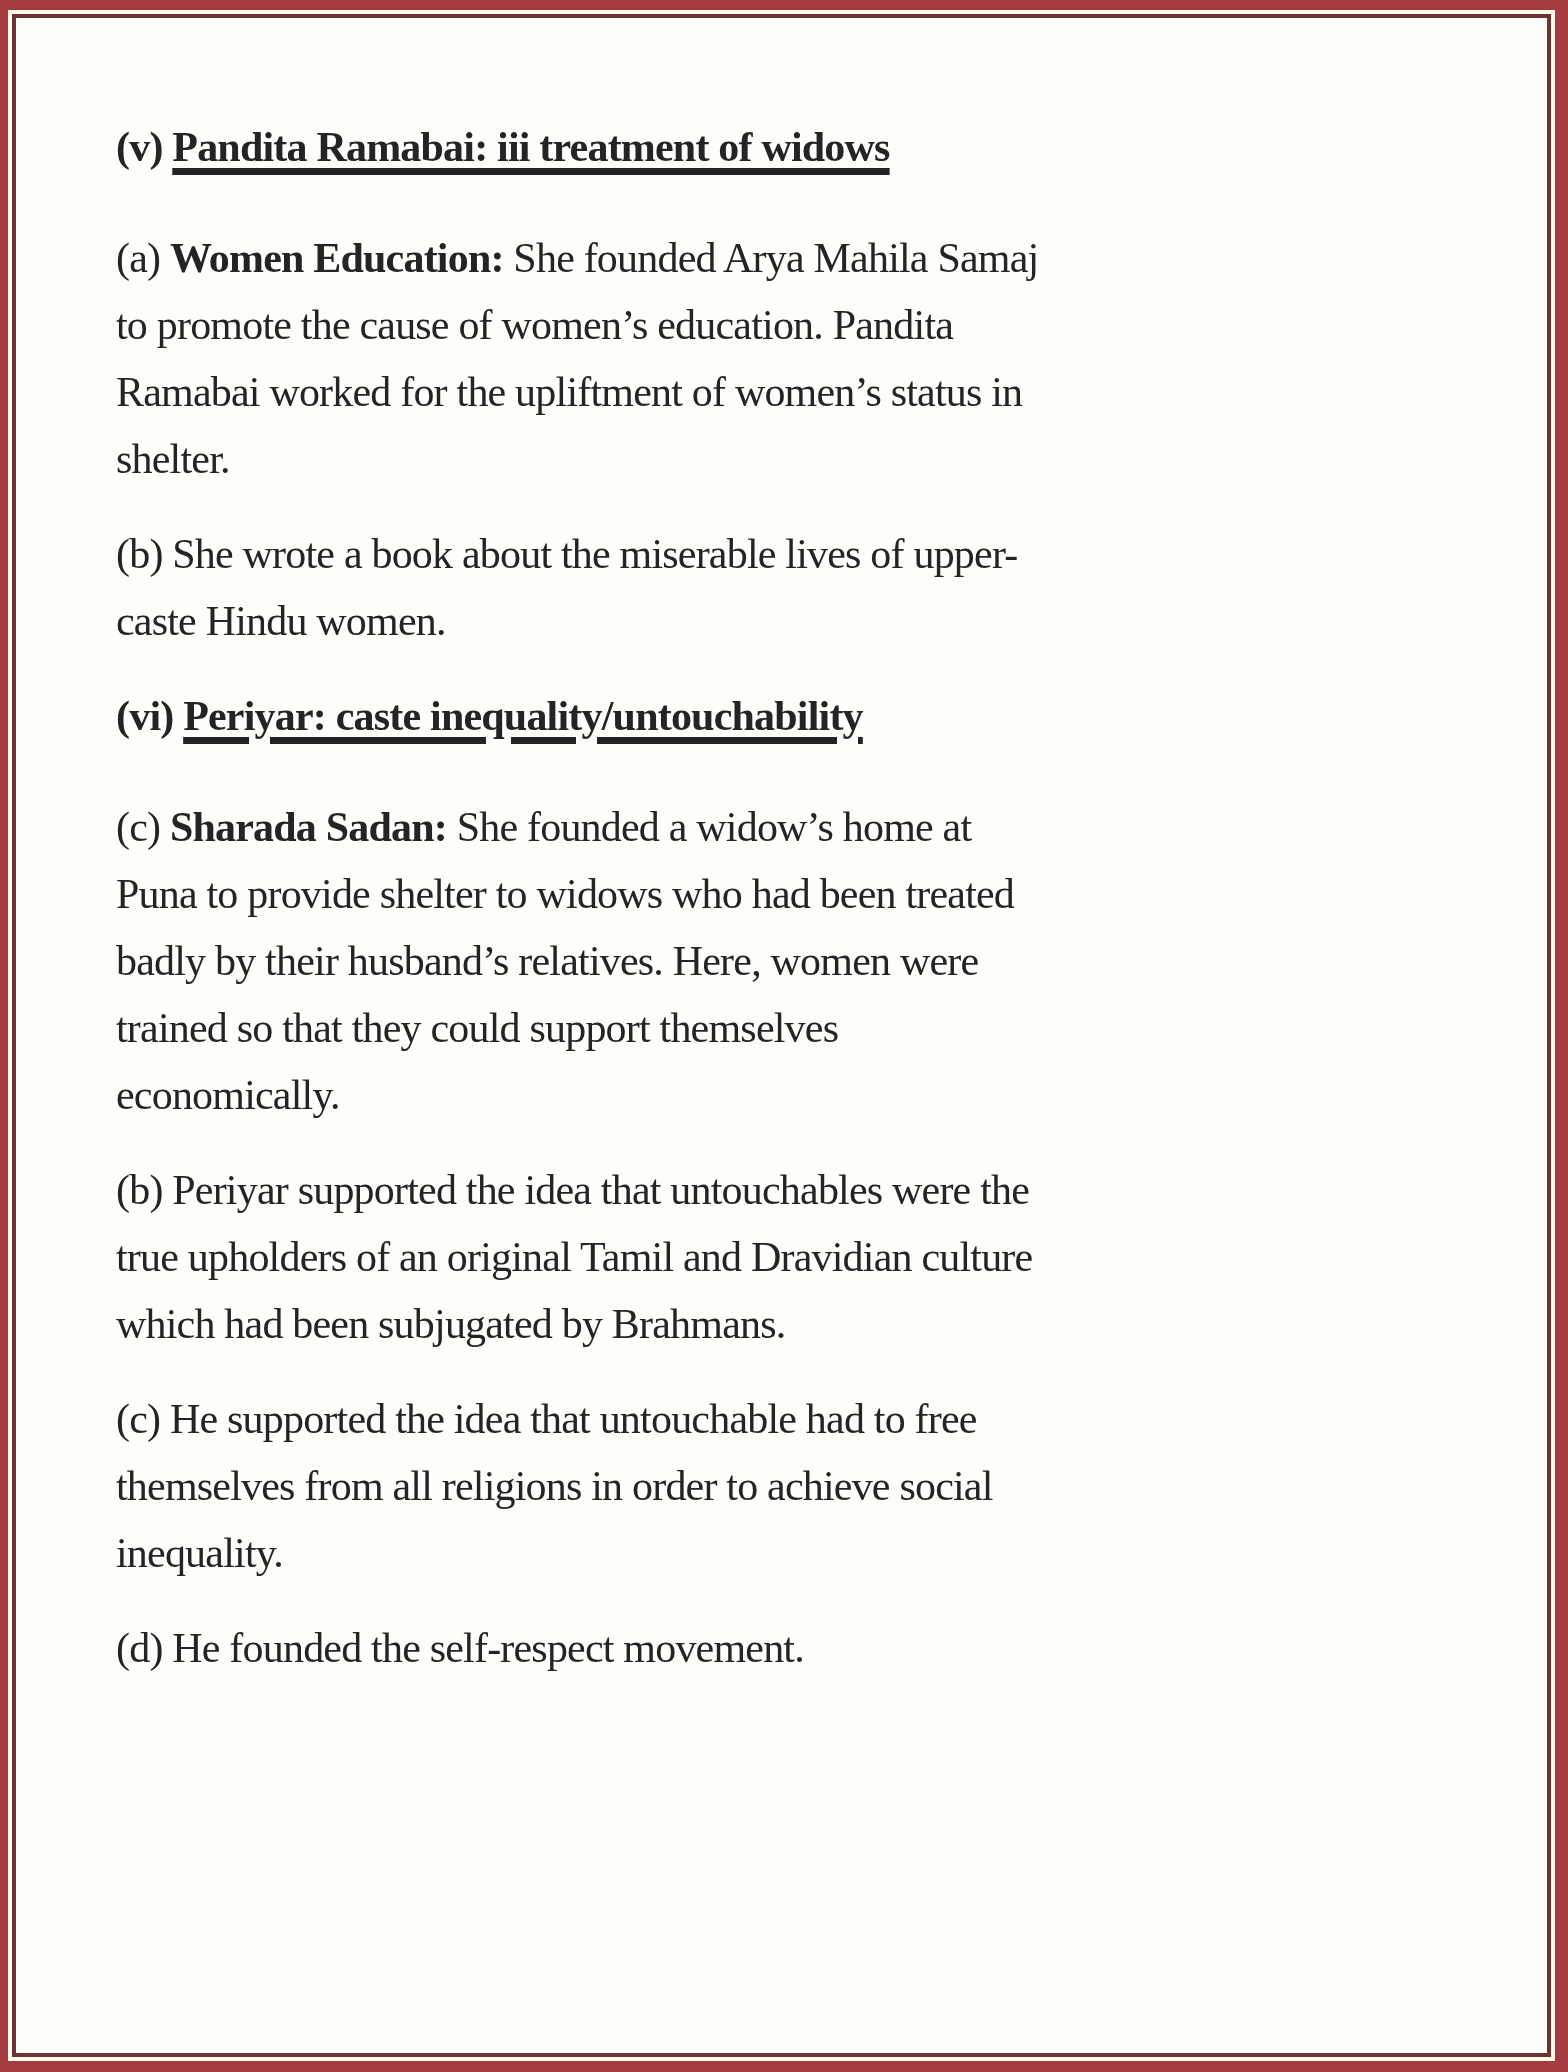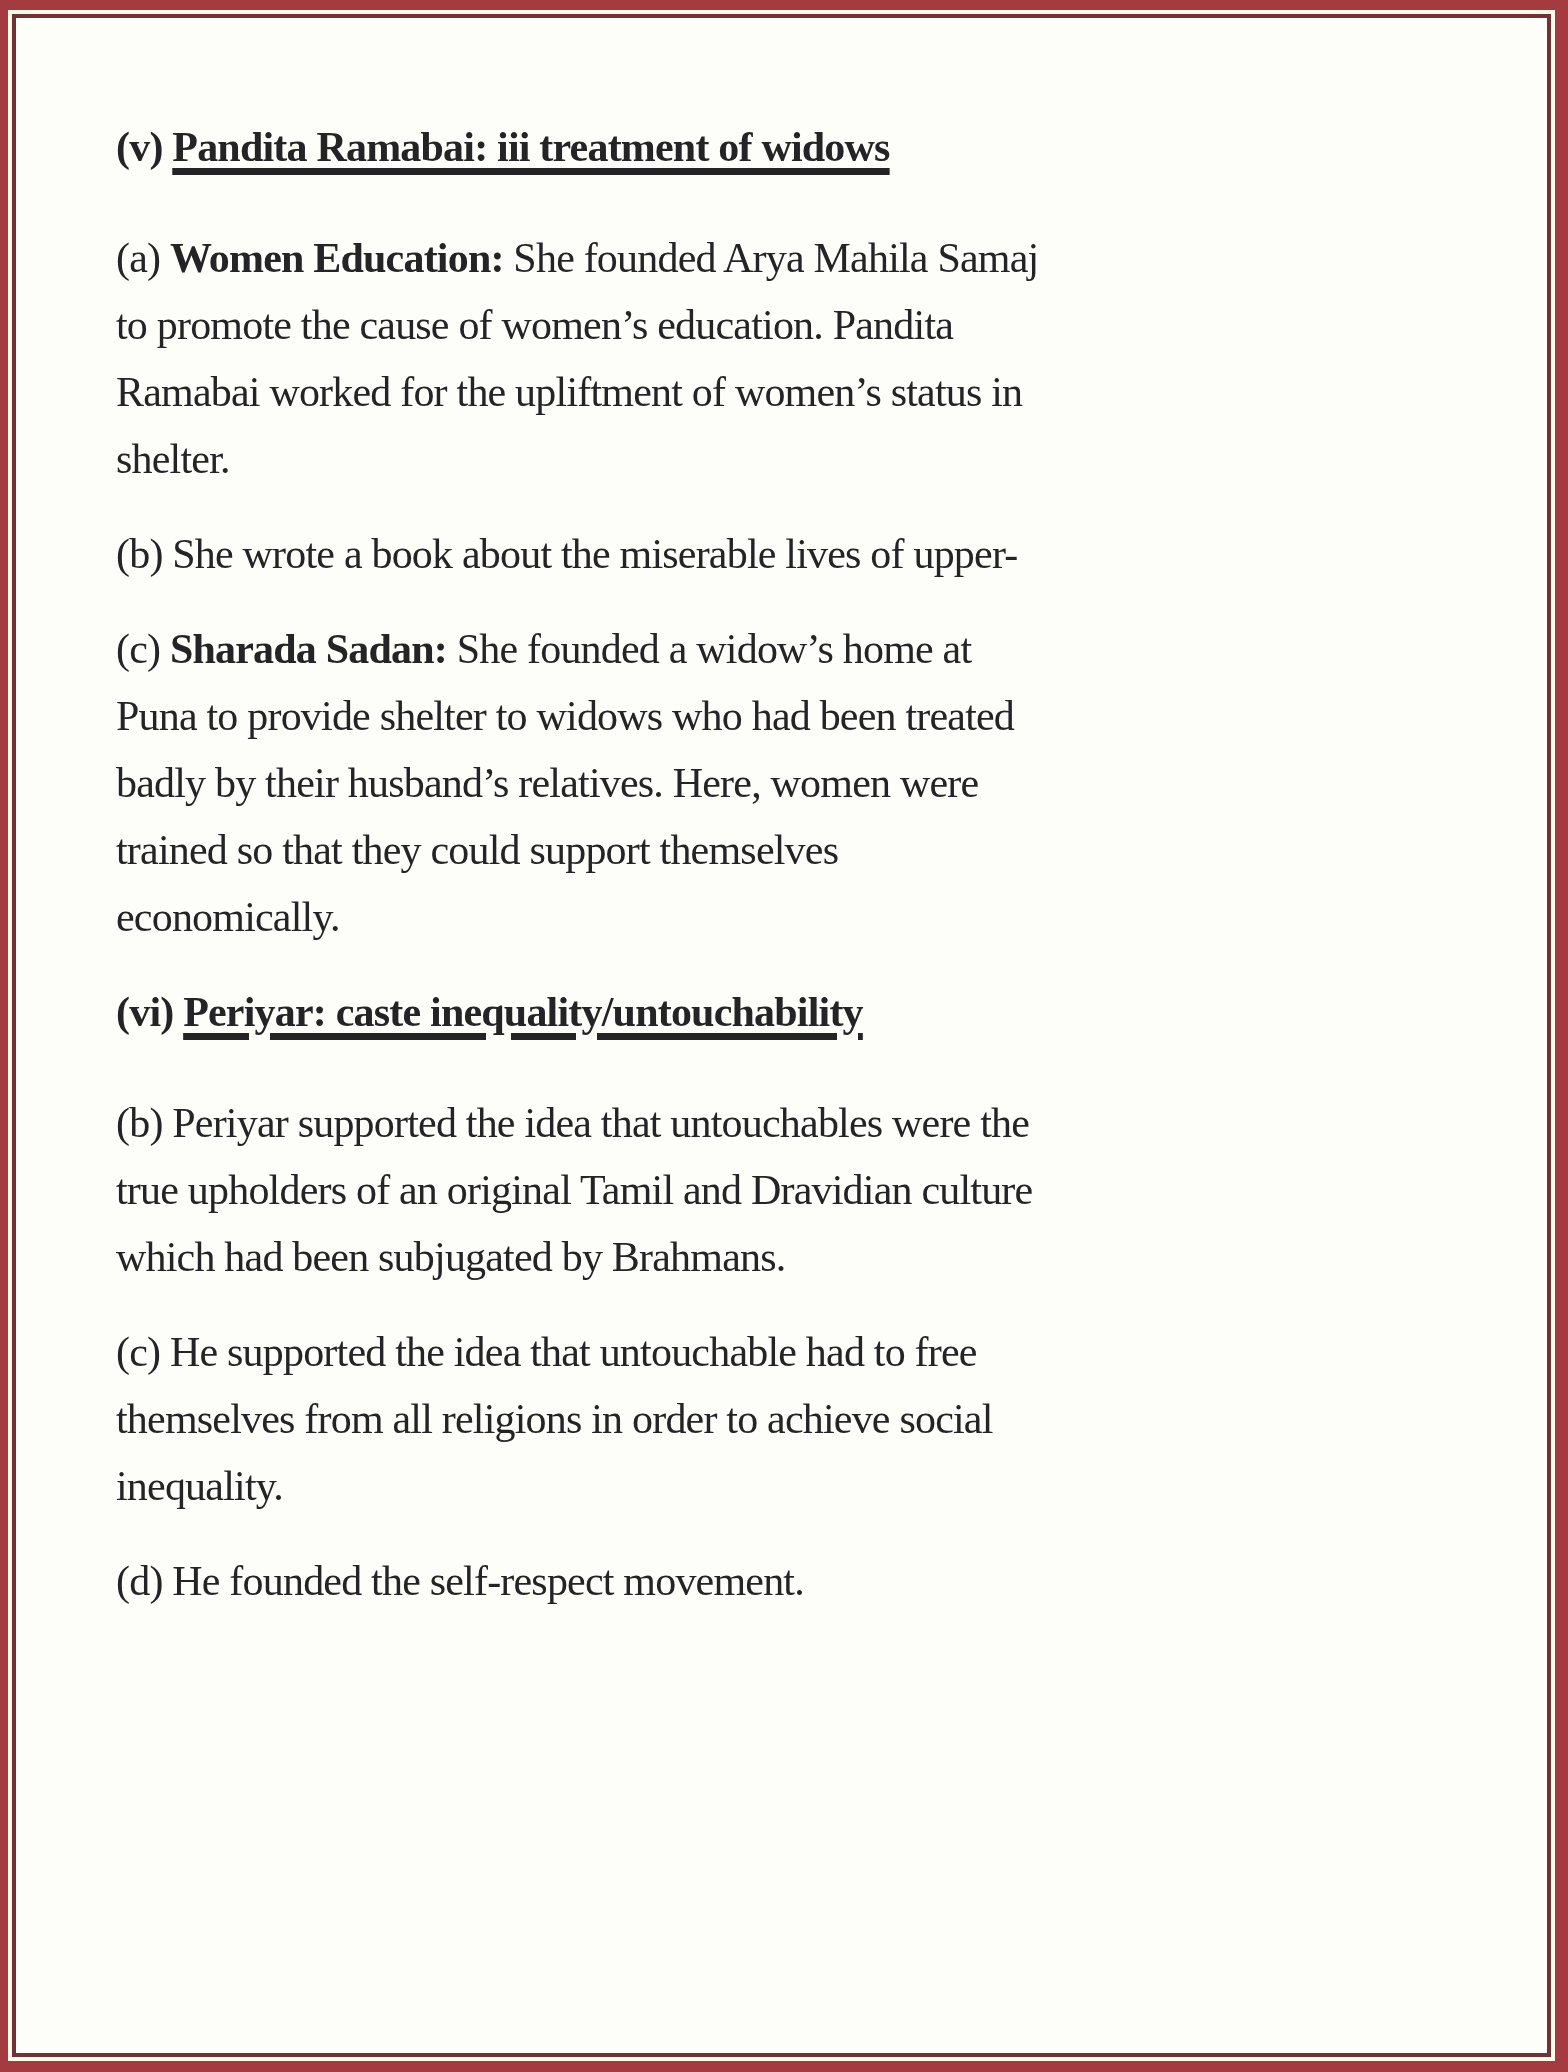--- a/index.html
+++ b/index.html
@@ -52,30 +52,31 @@
             <div class="line"><span class="seg-b">(v) </span><span class="seg-b seg-u">Pandita Ramabai: iii treatment of widows</span></div>
           </div>
           <div class="block block-paragraph">
             <div class="line"><span>(a) </span><span class="seg-b">Women Education:</span><span> She founded Arya Mahila Samaj</span></div>
             <div class="line"><span>to promote the cause of women’s education. Pandita</span></div>
             <div class="line"><span>Ramabai worked for the upliftment of women’s status in</span></div>
             <div class="line"><span>shelter.</span></div>
           </div>
           <div class="block block-paragraph">
             <div class="line"><span>(b) She wrote a book about the miserable lives of upper-</span></div>
+            <div class="line"><span>caste Hindu women.</span></div>
+          </div>
+          <div class="block block-heading">
+            <div class="line"><span class="seg-b">(vi) </span><span class="seg-b seg-u">Periyar: caste inequality/untouchability</span></div>
           </div>
           <div class="block block-paragraph">
             <div class="line"><span>(c) </span><span class="seg-b">Sharada Sadan:</span><span> She founded a widow’s home at</span></div>
             <div class="line"><span>Puna to provide shelter to widows who had been treated</span></div>
             <div class="line"><span>badly by their husband’s relatives. Here, women were</span></div>
             <div class="line"><span>trained so that they could support themselves</span></div>
             <div class="line"><span>economically.</span></div>
-          </div>
-          <div class="block block-heading">
-            <div class="line"><span class="seg-b">(vi) </span><span class="seg-b seg-u">Periyar: caste inequality/untouchability</span></div>
           </div>
           <div class="block block-paragraph">
             <div class="line"><span>(b) Periyar supported the idea that untouchables were the</span></div>
             <div class="line"><span>true upholders of an original Tamil and Dravidian culture</span></div>
             <div class="line"><span>which had been subjugated by Brahmans.</span></div>
           </div>
           <div class="block block-paragraph">
             <div class="line"><span>(c) He supported the idea that untouchable had to free</span></div>
             <div class="line"><span>themselves from all religions in order to achieve social</span></div>
             <div class="line"><span>inequality.</span></div>

